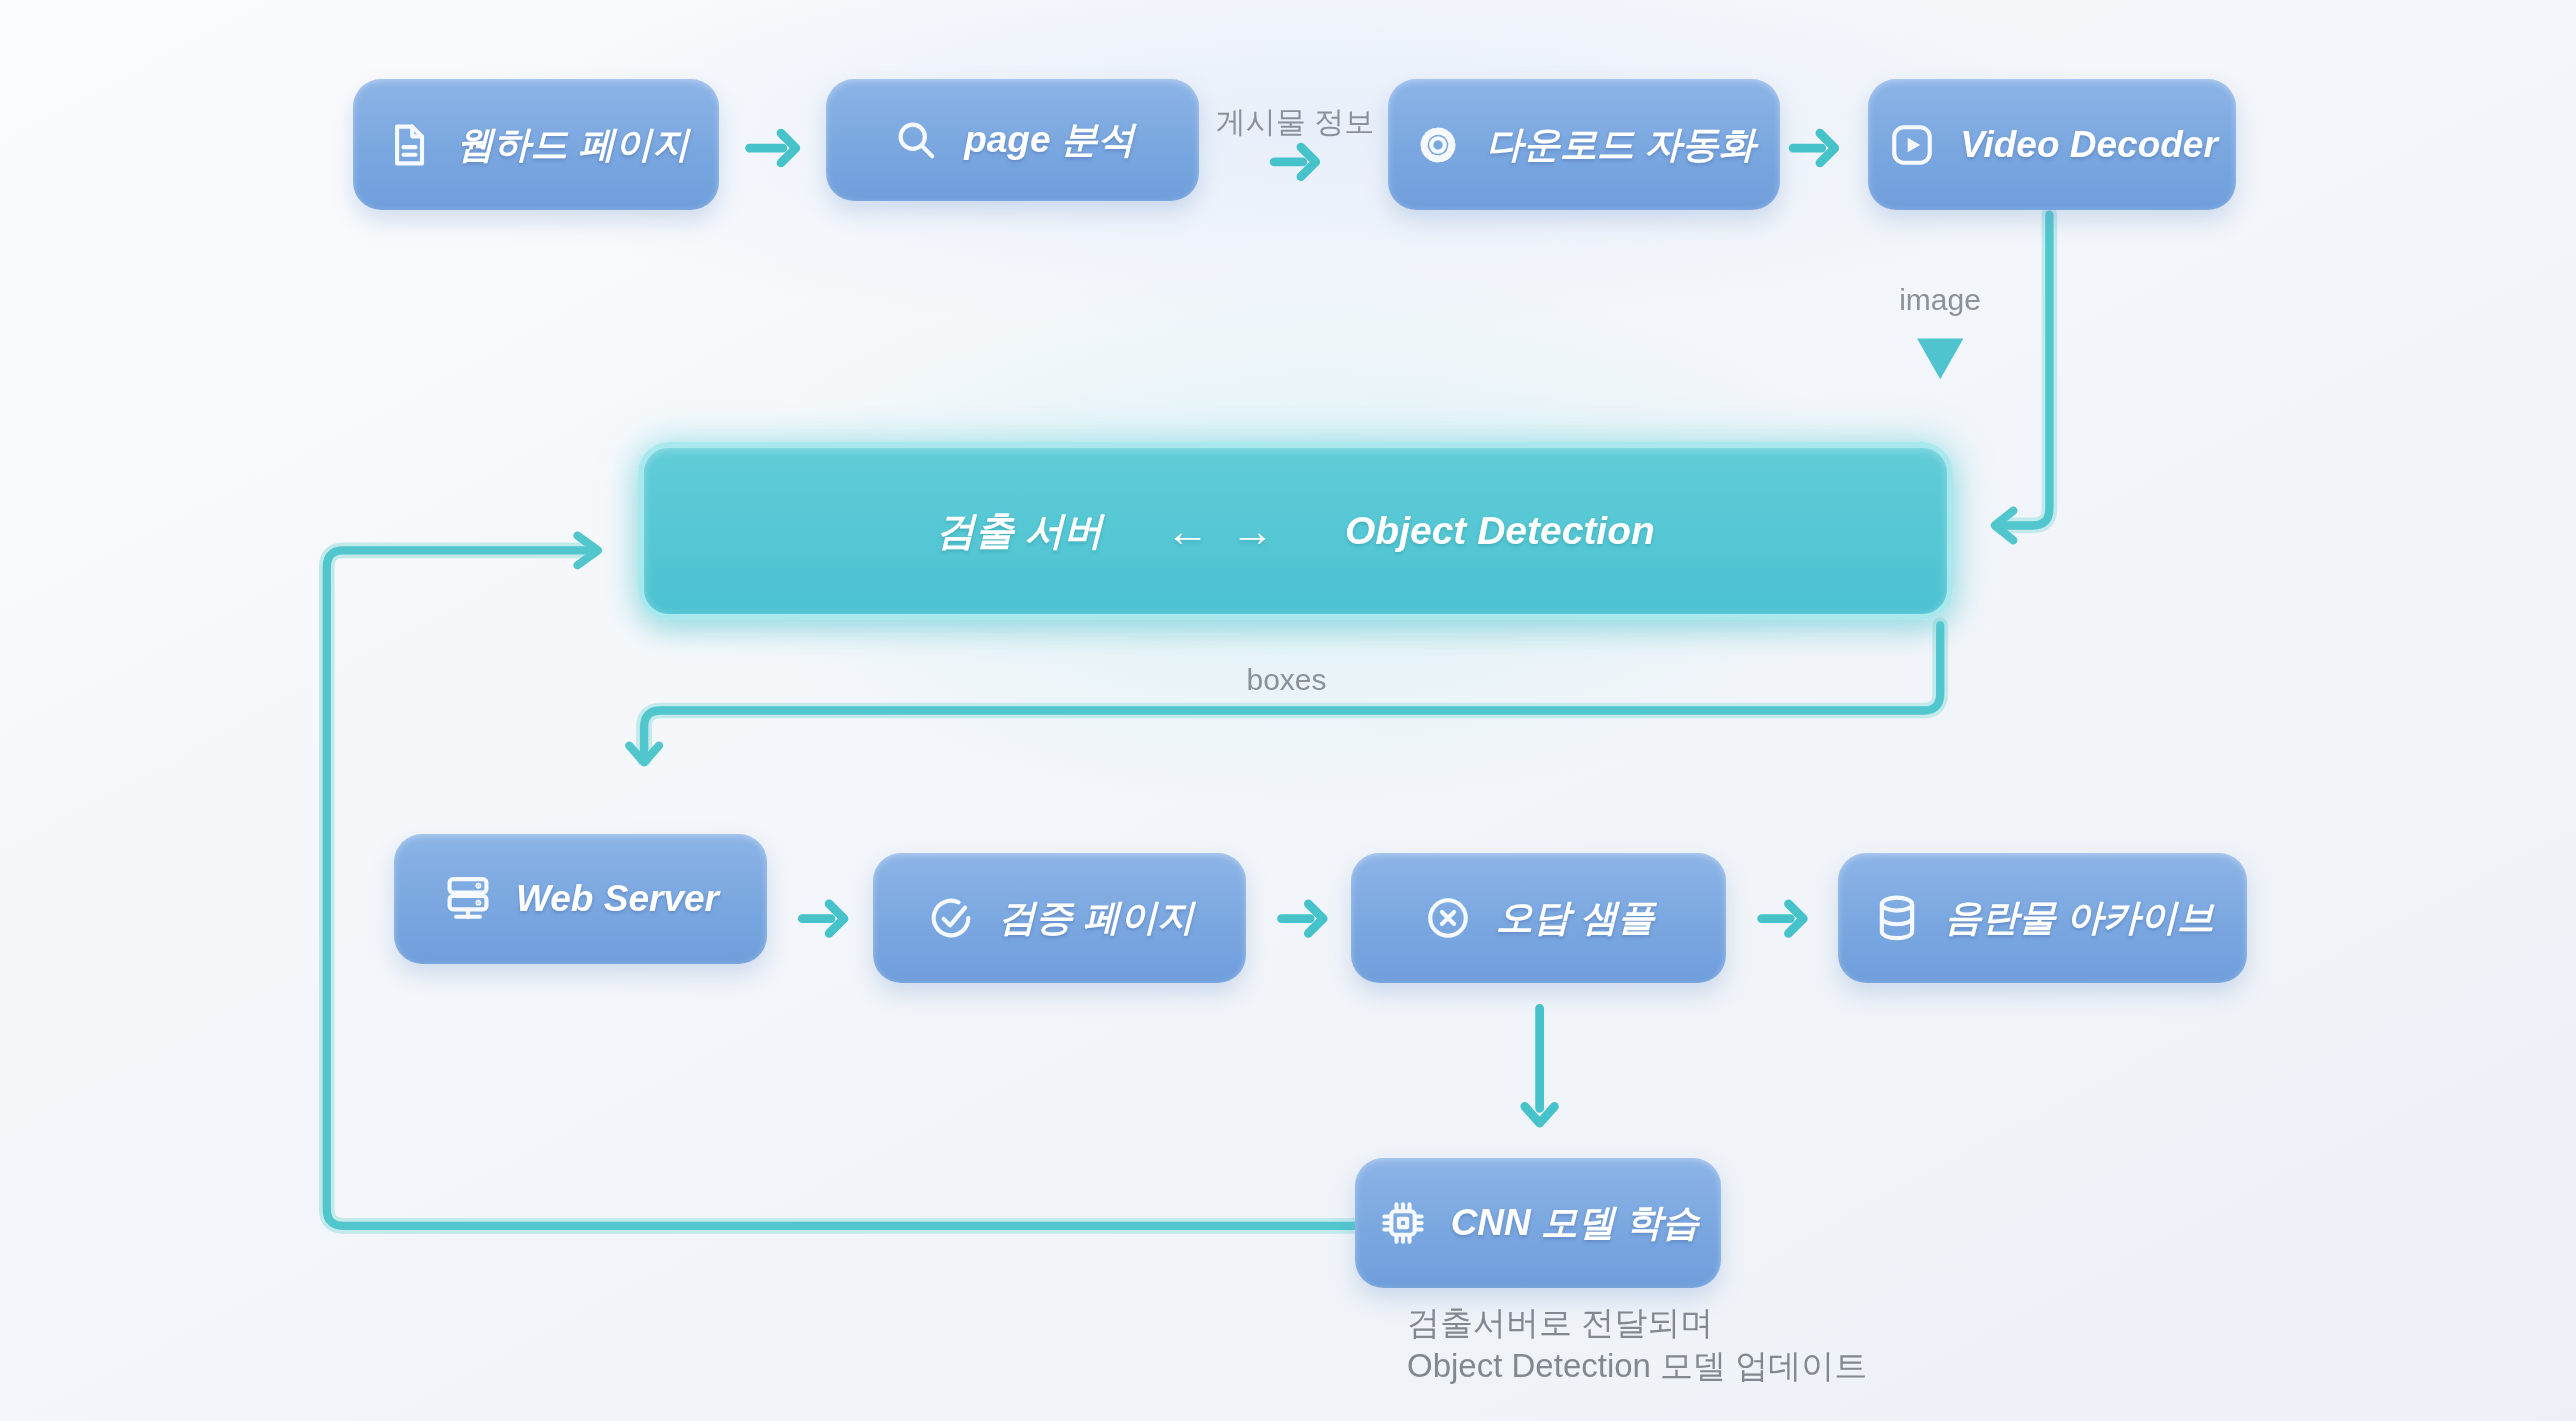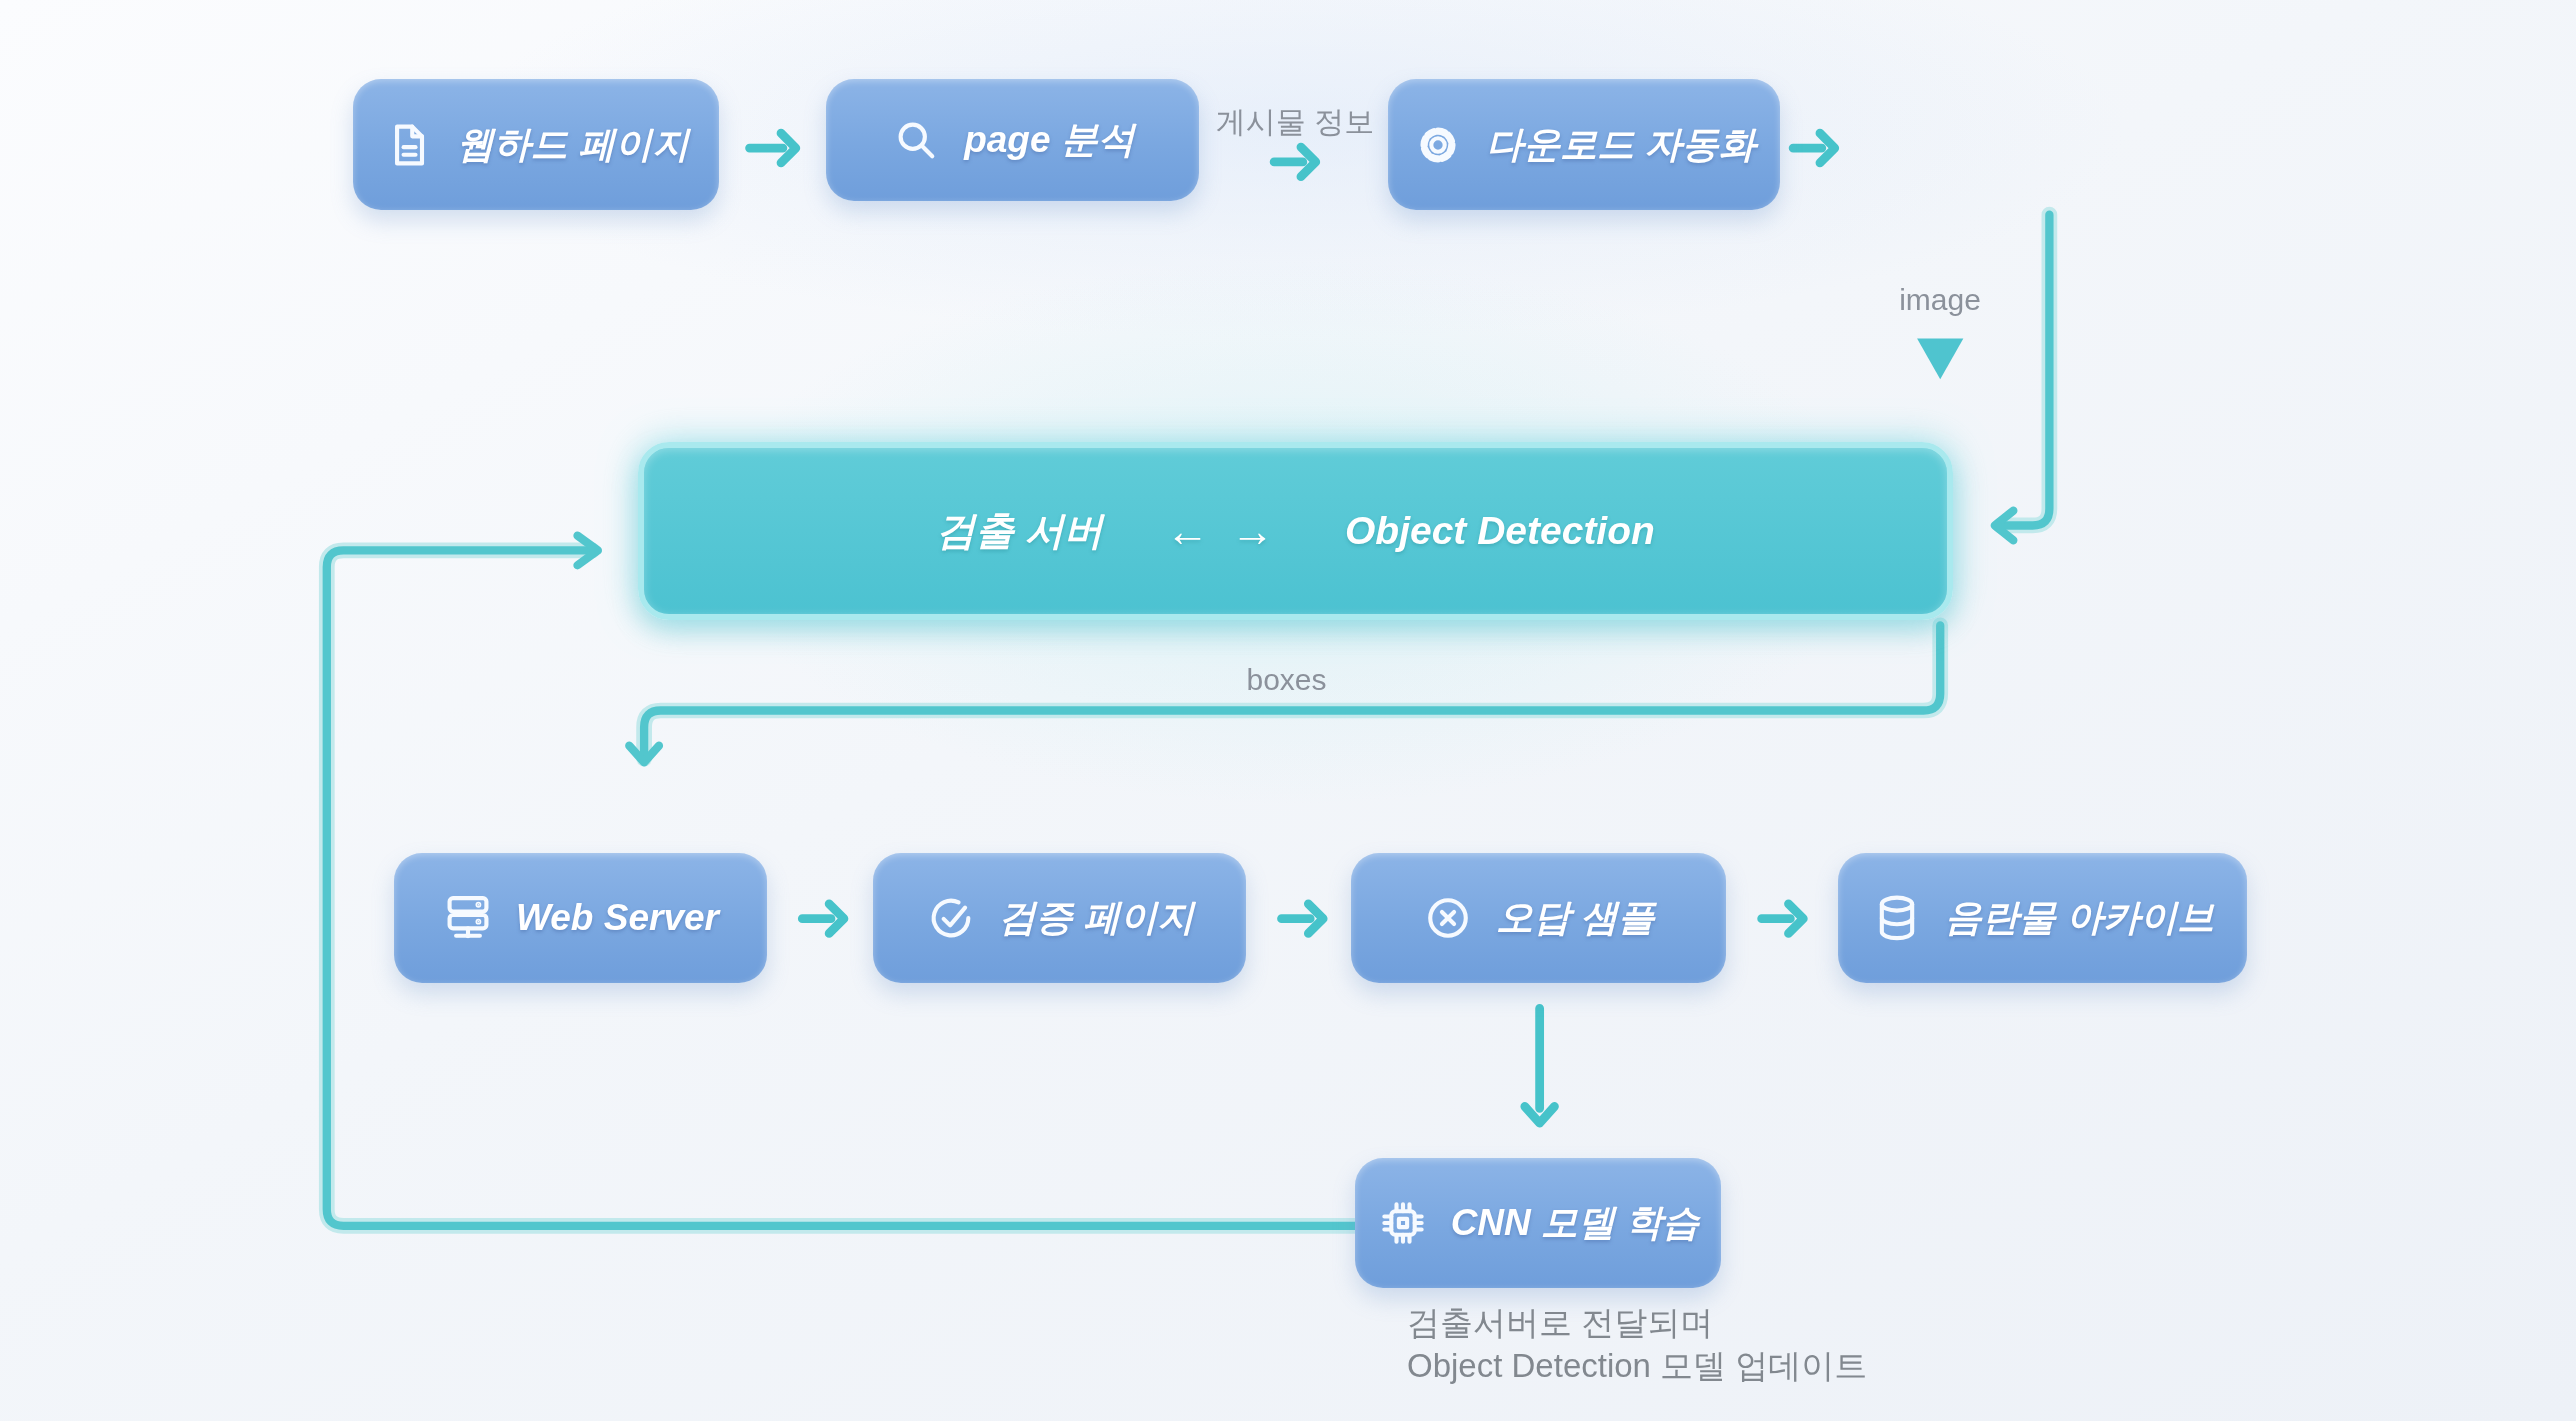--- a/index.html
+++ b/index.html
@@ -107,33 +107,42 @@
   <div class="node" style="left:1388px;top:79px;width:392px;height:131px;">
     <span class="icon">
       <svg viewBox="0 0 24 24" fill="none" stroke="#f6faff" stroke-width="1.9" stroke-linecap="round" stroke-linejoin="round">
         <circle cx="12" cy="12" r="3.1"></circle>
         <circle cx="12" cy="12" r="6.4" stroke-dasharray="3.1 1.9" stroke-width="3.4"></circle>
       </svg>
     </span>
     <span>다운로드 자동화</span>
   </div>
 
+  <div class="node" style="left:1868px;top:79px;width:368px;height:131px;">
+    <span class="icon">
+      <svg viewBox="0 0 24 24" fill="none" stroke="#f6faff" stroke-width="1.9" stroke-linecap="round" stroke-linejoin="round">
+        <rect x="3.8" y="3.8" width="16.4" height="16.4" rx="4.5"></rect>
+        <polygon points="10,8.6 15.8,12 10,15.4" fill="#f6faff" stroke="none"></polygon>
+      </svg>
+    </span>
+    <span>Video Decoder</span>
+  </div>
 
   <div class="flabel" style="left:1193px;top:102px;width:204px;">게시물 정보</div>
   <div class="flabel" style="left:1859px;top:283px;width:162px;">image</div>
   <div class="flabel" style="left:1194px;top:663px;width:185px;">boxes</div>
 
   <div class="node detect" style="left:638px;top:442px;width:1315px;height:178px;">
     <span class="gap-l">검출 서버</span>
     <span class="dir">←</span>
     <span class="dir">→</span>
     <span class="gap-r">Object Detection</span>
   </div>
 
-  <div class="node" style="left:394px;top:853px;width:373px;height:130px;">
+  <div class="node" style="left:394px;top:834px;width:373px;height:130px;">
     <span class="icon">
       <svg viewBox="0 0 24 24" fill="none" stroke="#f6faff" stroke-width="1.9" stroke-linecap="round" stroke-linejoin="round">
         <rect x="3.5" y="2.8" width="17" height="6.2" rx="1.6"></rect>
         <rect x="3.5" y="10.6" width="17" height="6.2" rx="1.6"></rect>
         <circle cx="16.8" cy="5.9" r="0.4" fill="#f6faff"></circle>
           <circle cx="16.8" cy="13.7" r="0.4" fill="#f6faff"></circle>
         <path d="M12 16.8 V20.2"></path>
           <path d="M6.5 20.2 H17.5"></path>
         <circle cx="12" cy="20.2" r="1.1" fill="#f6faff" stroke="none"></circle>
       </svg>

